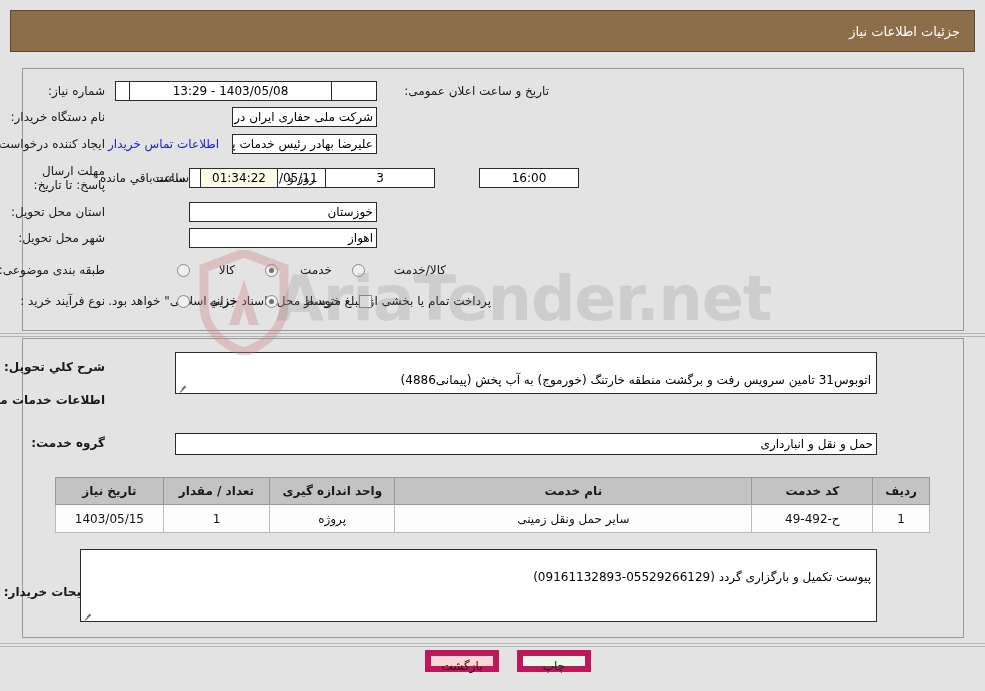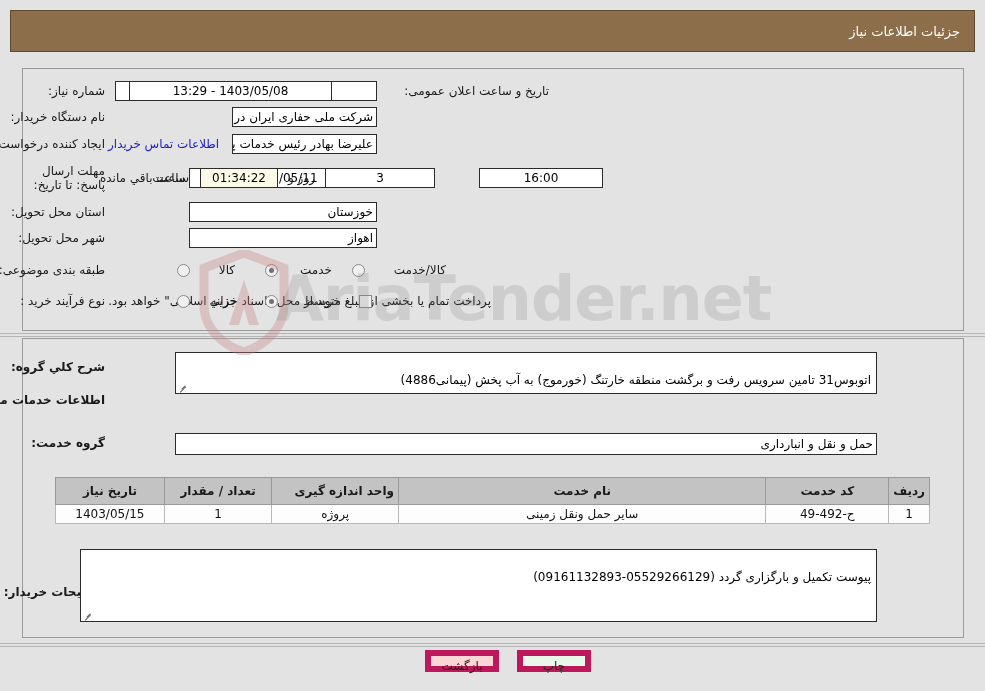--- a/index.html
+++ b/index.html
@@ -177,26 +177,26 @@
     z-index: 3;
     background: #fff;
   }
   table.grid th {
     background: #c3c3c3;
     border: 1px solid #999999;
     font-weight: bold;
     color: #1a1a1a;
     height: 27px;
     text-align: center;
-    padding: 2px 4px;
+    padding: 2px 12px;
   }
   table.grid td {
     background: #fdfdfd;
     border: 1px solid #b9b9b9;
-    height: 19px;
+    height: 28px;
     text-align: center;
     padding: 2px 4px;
     color: #111;
   }
 
   
   .btn {
     position: absolute;
     border: 6px solid #be185d;
     font-family: "DejaVu Sans", "Liberation Sans", sans-serif;
@@ -244,21 +244,21 @@
 <div class="lbl" style="right:880px; top:110px;">نام دستگاه خریدار:</div>
 <div class="fld right" style="right:608px; top:107px; left:232px;">شرکت ملی حفاری ایران در استان خوزستان</div>
 
 <div class="lbl" style="right:880px; top:137px;">ایجاد کننده درخواست:</div>
 <div class="fld right" style="right:608px; top:134px; left:232px;">علیرضا بهادر رئیس خدمات پشتیبانی شرکت ملی حفاری ایران در استان خوزستا</div>
 <a class="link" href="#" style="left:108px; top:137px;">اطلاعات تماس خریدار</a>
 
 <div class="lbl" style="right:880px; top:164px; width:92px; white-space:normal; line-height:14px;">مهلت ارسال پاسخ: تا تاریخ:</div>
 <div class="fld center" style="right:608px; top:168px; width:188px;">1403/05/11</div>
 <div class="lbl" style="right:800px; top:171px; left:null;">ساعت</div>
-<div class="fld center" style="left:479px; top:168px; width:124px;">16:00</div>
+<div class="fld center" style="left:479px; top:168px; width:100px;">16:00</div>
 <div class="fld center" style="left:325px; top:168px; width:110px;">3</div>
 <div class="lbl" style="left:288px; top:171px;text-align:right;">روز و</div>
 <div class="fld cream" style="left:200px; top:168px; width:78px;">01:34:22</div>
 <div class="lbl" style="left:100px; top:171px;">ساعت باقي مانده</div>
 
 <div class="lbl" style="right:880px; top:205px;">استان محل تحویل:</div>
 <div class="fld right" style="right:608px; top:202px; width:188px;">خوزستان</div>
 
 <div class="lbl" style="right:880px; top:231px;">شهر محل تحویل:</div>
 <div class="fld right" style="right:608px; top:228px; width:188px;">اهواز</div>
@@ -278,21 +278,21 @@
 
 <span class="radio" style="right:795px; top:295px;"></span>
 <div class="lbl" style="right:748px; top:294px;">جزیي</div>
 
 <span class="radio on" style="right:707px; top:295px;"></span>
 <div class="lbl" style="right:644px; top:294px;">متوسط</div>
 
 <span class="chk" style="right:613px; top:295px;"></span>
 <div class="lbl" style="right:494px; top:294px;">پرداخت تمام یا بخشی از مبلغ خرید،از محل "اسناد خزانه اسلامی" خواهد بود.</div>
 
-<div class="lbl lbl-b" style="right:880px; top:360px;">شرح کلي گروه:</div>
+<div class="lbl lbl-b" style="right:880px; top:360px;">شرح کلي تحویل:</div>
 <div class="ta" style="right:108px; top:352px; left:175px; height:40px;">
   <span>اتوبوس31 تامین سرویس رفت و برگشت منطقه خارتنگ (خورموج) به آب پخش (پیمانی4886)</span>
   <span class="grip"></span>
 </div>
 
 <div class="lbl lbl-b" style="right:880px; top:393px;">اطلاعات خدمات مورد نیاز</div>
 
 <div class="lbl lbl-b" style="right:880px; top:436px;">گروه خدمت:</div>
 <div class="fld right" style="right:108px; top:433px; left:175px; height:22px; line-height:19px;">حمل و نقل و انبارداری</div>
 

